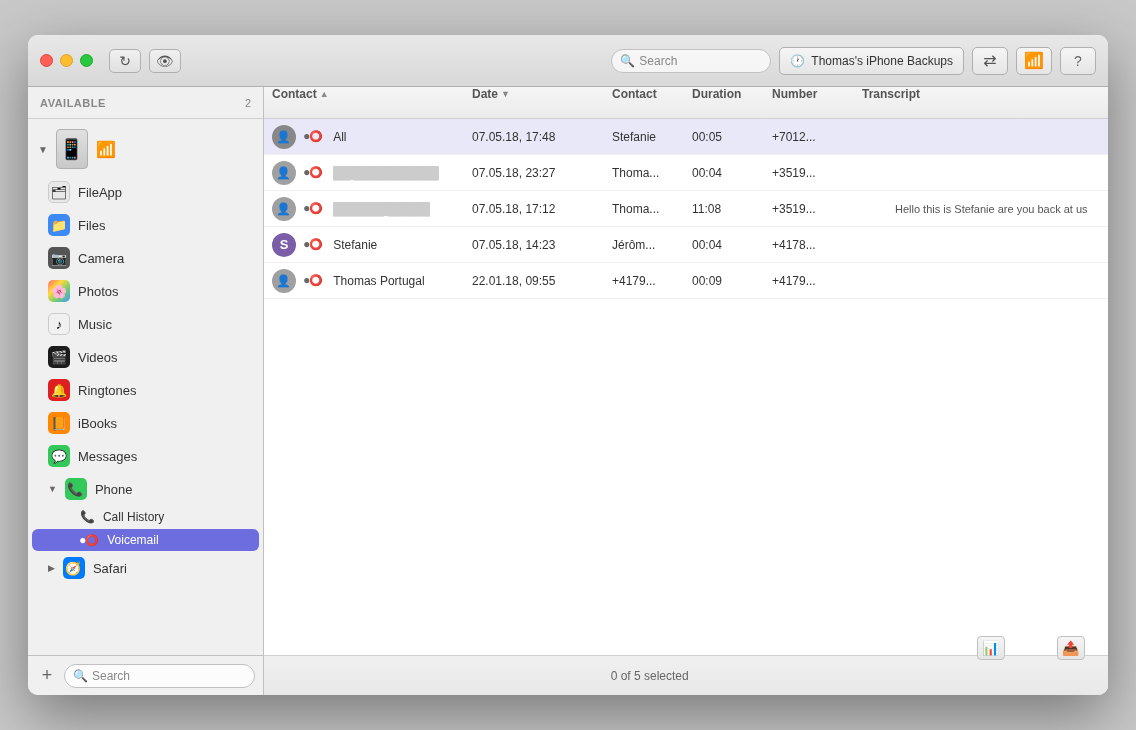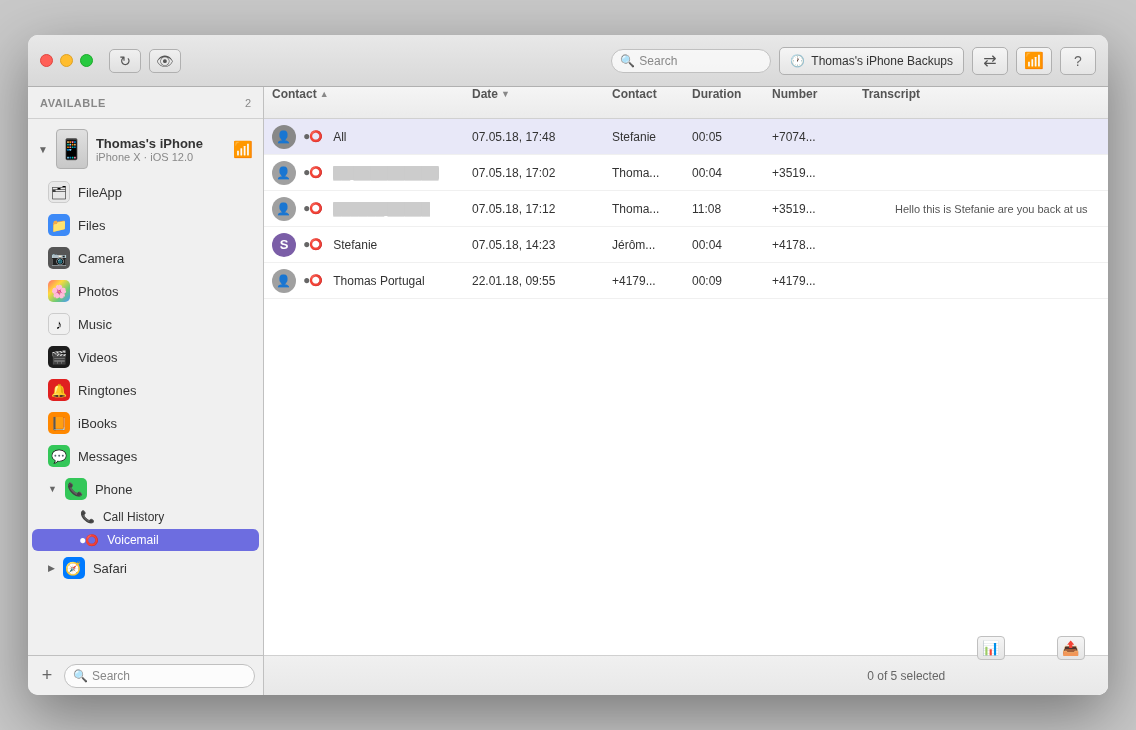--- a/index.html
+++ b/index.html
@@ -336,21 +336,21 @@
       display: flex;
       align-items: center;
       justify-content: space-between;
       padding: 0 12px;
       flex-shrink: 0;
     }
     .footer-status {
       font-size: 12px;
       color: #666;
       flex: 1;
-      text-align: right;
+      text-align: left;
     }
     .footer-actions {
       display: flex;
       gap: 8px;
       align-items: center;
     }
     .footer-btn {
       display: flex;
       flex-direction: column;
       align-items: center;
@@ -419,24 +419,20 @@
         <span class="sidebar-header-label">AVAILABLE</span>
         <span class="sidebar-header-count">2</span>
       </div>
       <div class="sidebar-items">
 
         <div class="device-item">
           <span class="device-arrow">▼</span>
           <div class="device-icon">
             <span style="font-size:20px;">📱</span>
           </div>
-          <div class="device-info">
-            <div class="device-name">Thomas's iPhone</div>
-            <div class="device-model">iPhone X · iOS 12.0</div>
-          </div>
           <span class="wifi-icon">📶</span>
         </div>
 
         <div class="nav-item">
           <div class="nav-icon" style="background:#e8e8e8; border:1px solid #ccc;">🗂</div>
           <span class="nav-label">FileApp</span>
         </div>
         <div class="nav-item">
           <div class="nav-icon" style="background:#3d8af7;">📁</div>
           <span class="nav-label">Files</span>
@@ -531,31 +527,31 @@
           <div class="td td-contact">
             <div class="contact-avatar avatar-all">👤</div>
             <span class="voicemail-icon">⏺⭕</span>
             <span>All</span>
           </div>
           <div class="td td-date">
             <span>07.05.18, 17:48</span>
           </div>
           <div class="td td-contact2">Stefanie</div>
           <div class="td td-duration">00:05</div>
-          <div class="td td-number">+7074...</div>
+          <div class="td td-number">+7012...</div>
           <div class="td td-transcript"></div>
         </div>
 
         <div class="table-row">
           <div class="td td-contact">
             <div class="contact-avatar" style="background:#a0a0a0;">👤</div>
             <span class="voicemail-icon">⏺⭕</span>
             <span style="color:#ccc; background:#ccc; border-radius:2px;">██ ██████████</span>
           </div>
-          <div class="td td-date">07.05.18, 17:02</div>
+          <div class="td td-date">07.05.18, 23:27</div>
           <div class="td td-contact2">Thoma...</div>
           <div class="td td-duration">00:04</div>
           <div class="td td-number">+3519...</div>
           <div class="td td-transcript"></div>
         </div>
 
         <div class="table-row">
           <div class="td td-contact">
             <div class="contact-avatar" style="background:#a0a0a0;">👤</div>
             <span class="voicemail-icon">⏺⭕</span>

